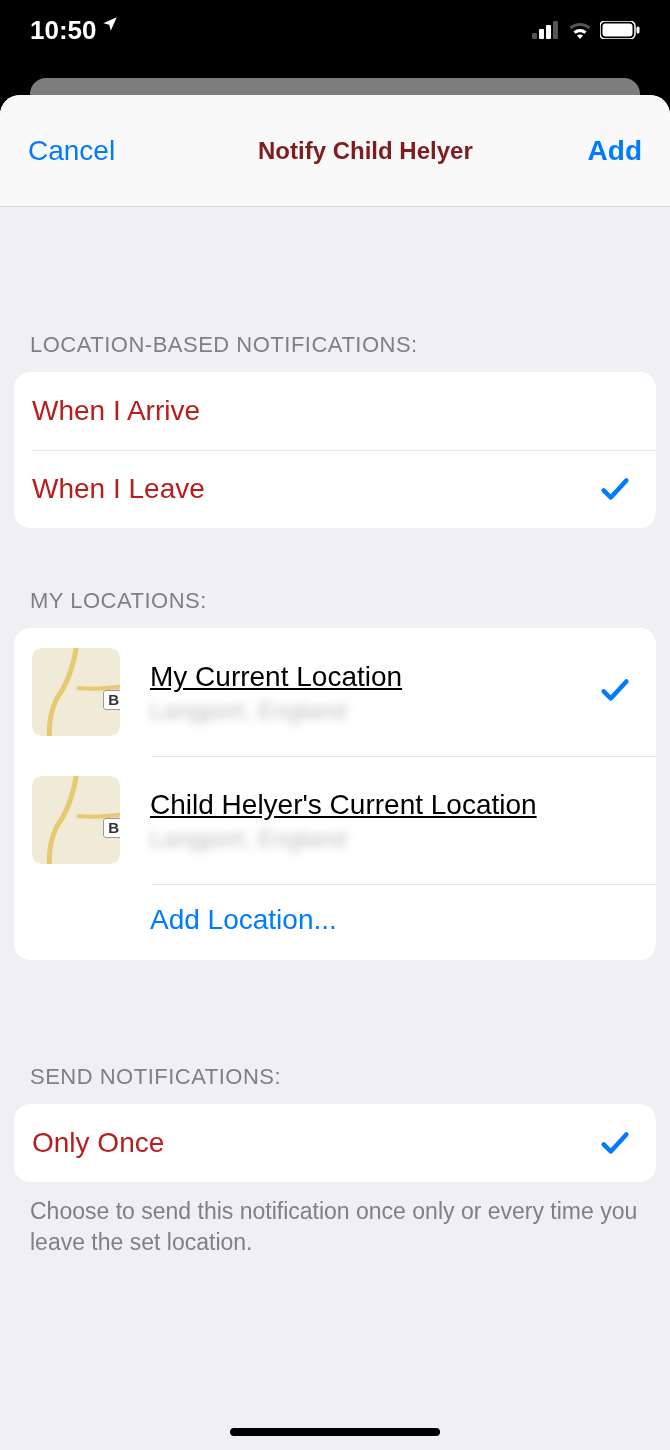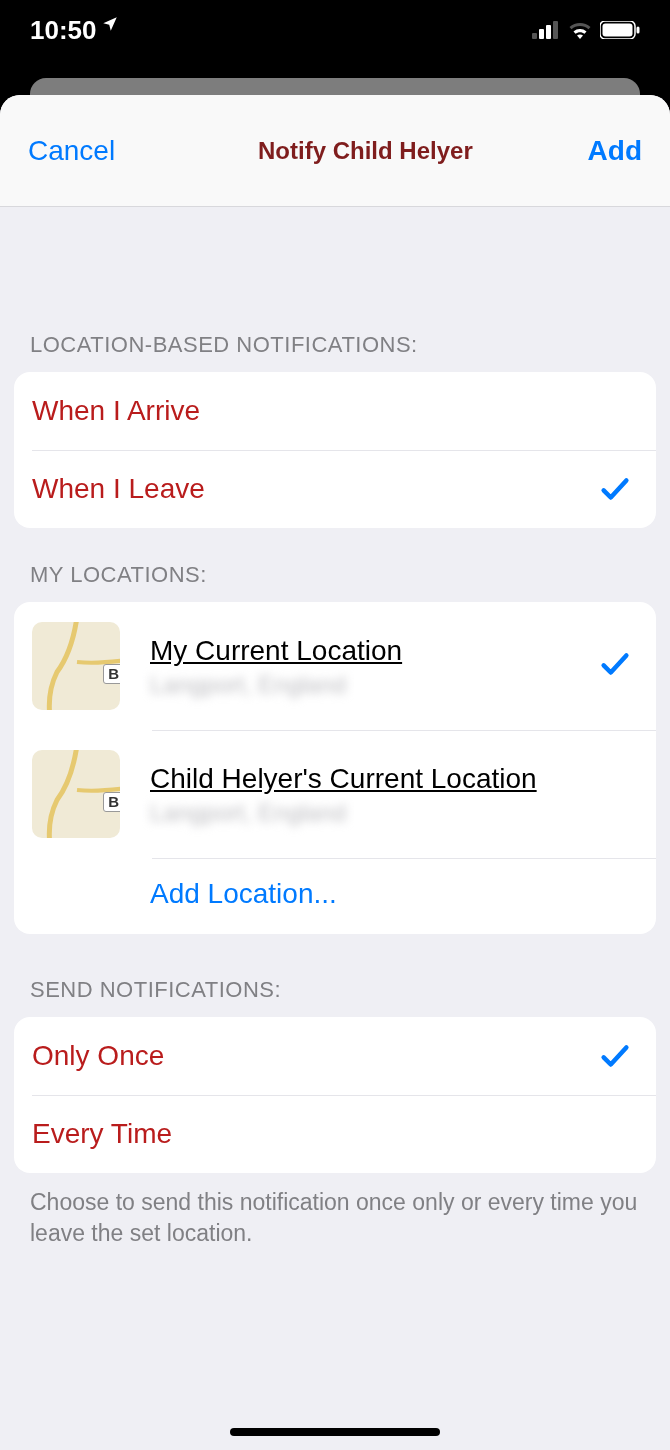--- a/index.html
+++ b/index.html
@@ -86,24 +86,24 @@
     .section-header {
       font-size: 22px;
       color: #808084;
       padding: 0 30px 10px 30px;
       letter-spacing: 0.5px;
     }
     .section-header.first {
       margin-top: 125px;
     }
     .section-header.spaced {
-      margin-top: 34px;
+      margin-top: 60px;
     }
     .section-header.spaced2 {
-      margin-top: 43px;
+      margin-top: 104px;
     }
     .group {
       background: #fff;
       border-radius: 16px;
       margin: 4px 14px 0 14px;
       overflow: hidden;
     }
     .row {
       display: flex;
       align-items: center;
@@ -323,22 +323,19 @@
     </div>
 
     <div class="section-header spaced2">SEND NOTIFICATIONS:</div>
     <div class="group">
       <div class="row">
         <div class="row-label">Only Once</div>
         <svg class="check" width="34" height="34" viewBox="0 0 24 24" fill="none" stroke="#007aff" stroke-width="3.2" stroke-linecap="round" stroke-linejoin="round">
             <polyline points="4 13 9 18 20 6"></polyline>
           </svg>
       </div>
-      <div class="row">
-        <div class="row-label">Every Time</div>
-      </div>
     </div>
     <div class="section-footer">Choose to send this notification once only or every time you leave the set location.</div>
 
   </div>
 
   <div class="home-indicator"></div>
 </div>
 
 </body></html>

